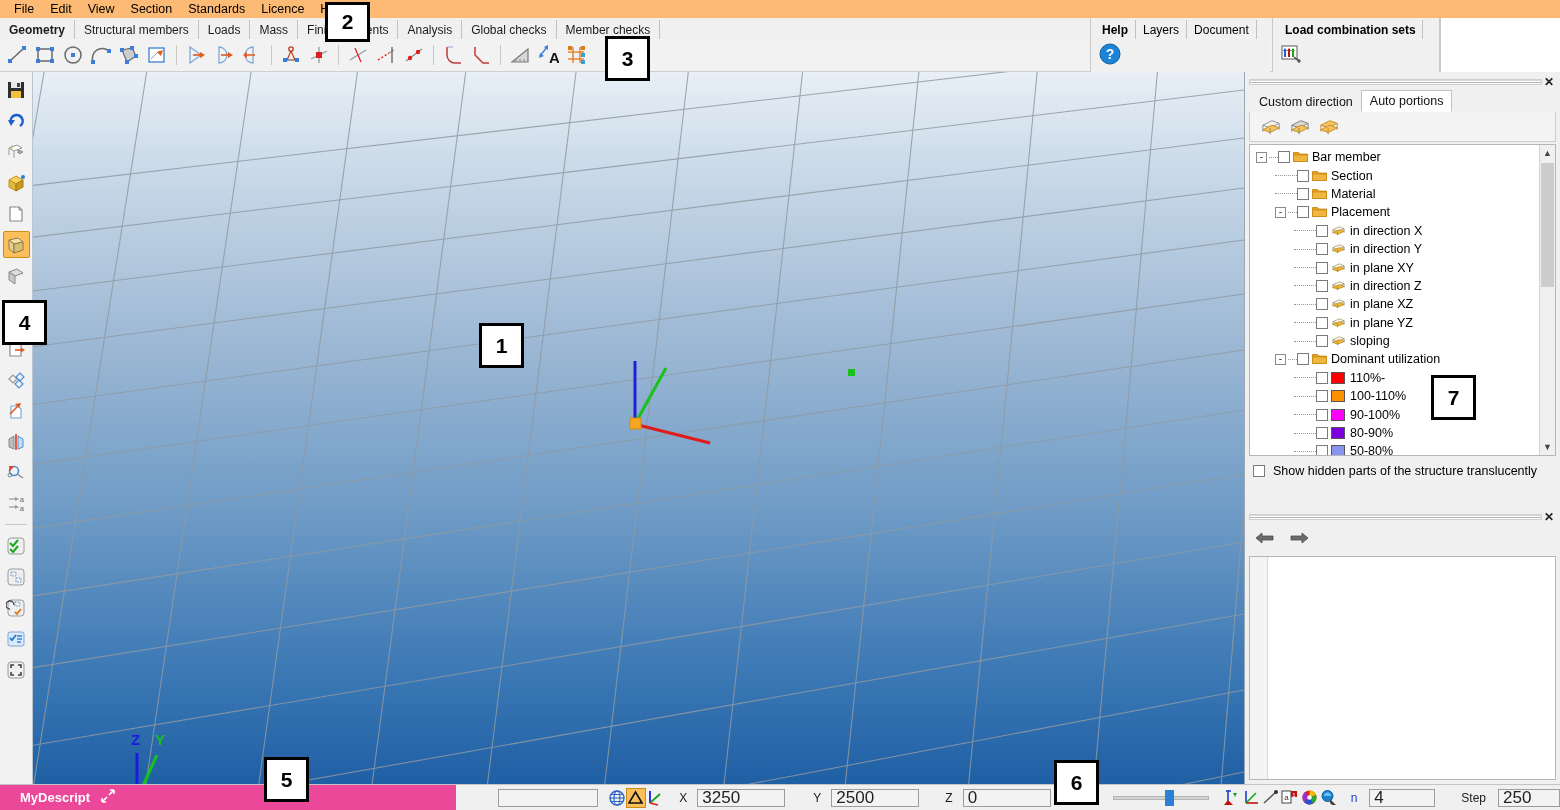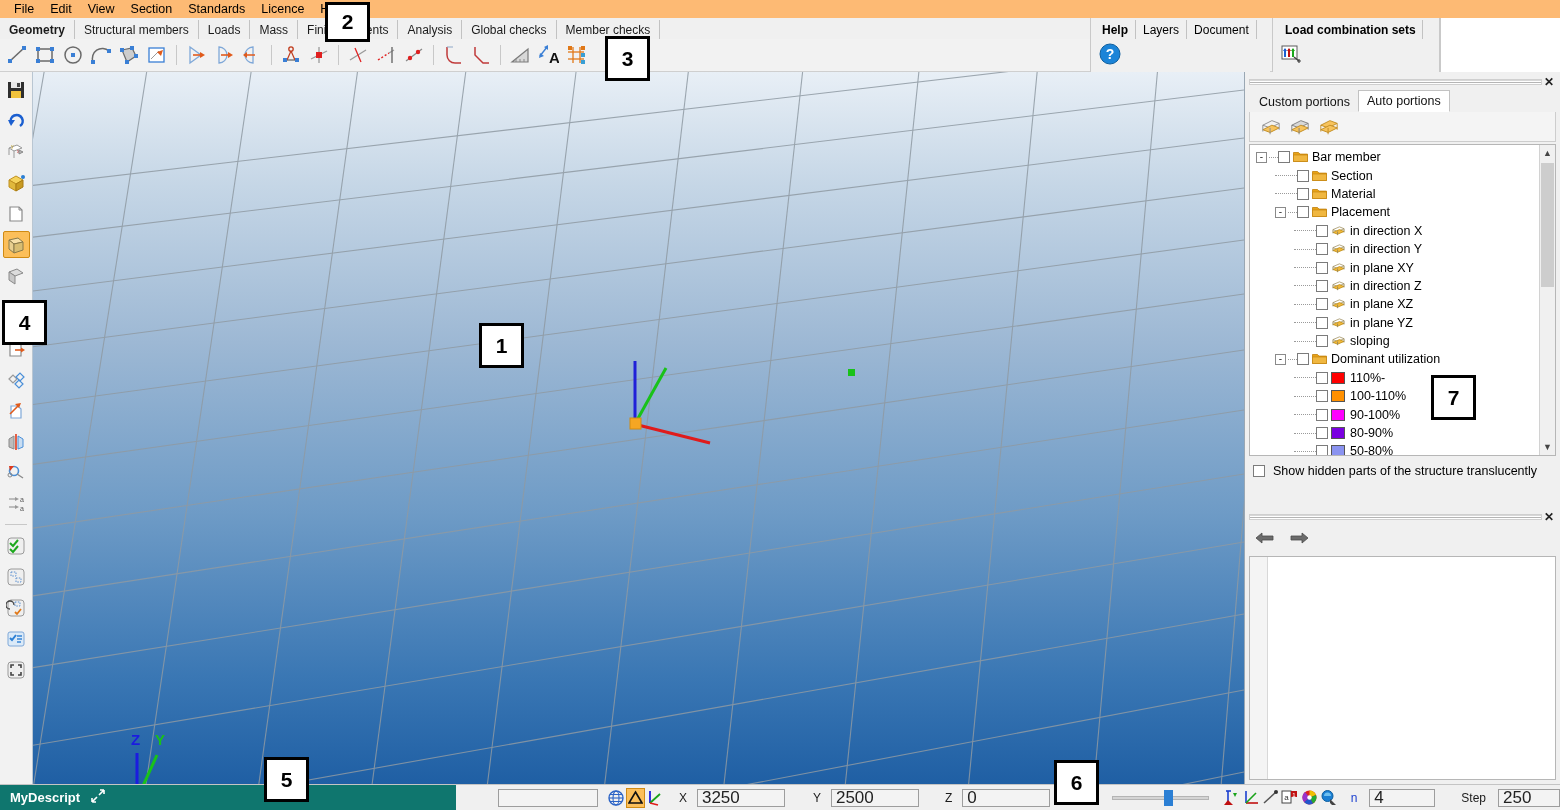--- a/index.html
+++ b/index.html
@@ -162,22 +162,22 @@
   .loggutter { width: 18px; border-right: 1px solid #d8d8d8; background: #f4f4f4; }
   .lognav { display: flex; align-items: center; gap: 14px; height: 26px; padding-left: 6px; }
 
   
   .statusbar {
     position: absolute; left: 0; top: 784px; width: 1560px; height: 26px;
     background: #f0f0f0; border-top: 1px solid #c4c4c4;
     display: flex; align-items: center; font-size: 12px;
   }
   .descbox {
-    width: 520px; height: 26px; background: #0f766e; color: #fff; font-weight: bold;
-    display: flex; align-items: center; padding-left: 10px; gap: 10px; font-size: 13px;
+    width: 520px; height: 26px; background: #ec4899; color: #fff; font-weight: bold;
+    display: flex; align-items: center; padding-left: 20px; gap: 10px; font-size: 13px;
   }
   .sfield {
     background: #f3f3f3; border: 1px solid #9d9d9d; height: 18px; line-height: 16px;
     padding: 0 4px; font-size: 17px; color: #222;
   }
   .sicon { width: 22px; height: 20px; display: flex; align-items: center; justify-content: center; cursor: default; }
   .sicon.act { background: #fcbf5a; border: 1px solid #d08b14; }
   .slider { width: 110px; height: 18px; position: relative; display: flex; align-items: center; }
   .sltrack { position: absolute; left: 0; right: 0; height: 4px; background: #d4d4d4; border: 1px solid #b4b4b4; }
   .slthumb { position: absolute; left: 52px; width: 9px; height: 16px; background: #2b7fd4; }
@@ -604,21 +604,21 @@
     </svg>
   </div>
 
   <div class="rightpanel">
     <div class="dockclose">
       <div class="dockgrip"></div>
       <div class="dockx">✕</div>
     </div>
 
     <div class="ptabs" id="ptabs">
-        <div class="ptab plain">Custom portions</div>
+        <div class="ptab plain">Custom direction</div>
         <div class="ptab active">Auto portions</div>
       </div>
 
     <div class="portiontb">
       <div class="pbtn">
         <svg width="22" height="20" viewBox="0 0 24 22">
           <polygon points="3,9 13,4 21,7 11,12" fill="#f2f2f2" stroke="#8a8a8a"></polygon>
           <polygon points="3,14 13,9 21,12 11,17" fill="#f7c35c" stroke="#c08a1e"></polygon>
           <line x1="3" y1="9" x2="3" y2="16" stroke="#8a8a8a"></line>
           <line x1="11" y1="12" x2="11" y2="19" stroke="#8a8a8a"></line>

